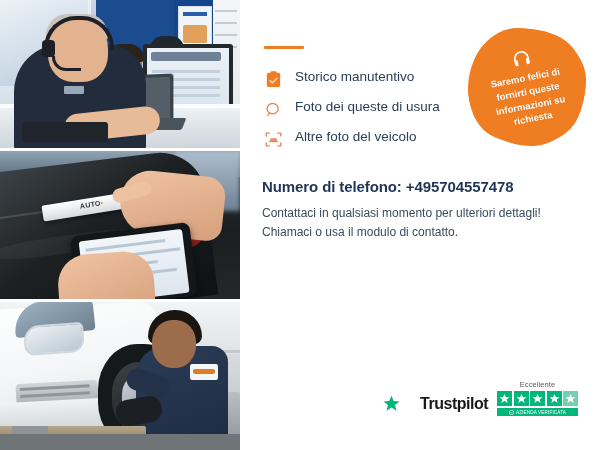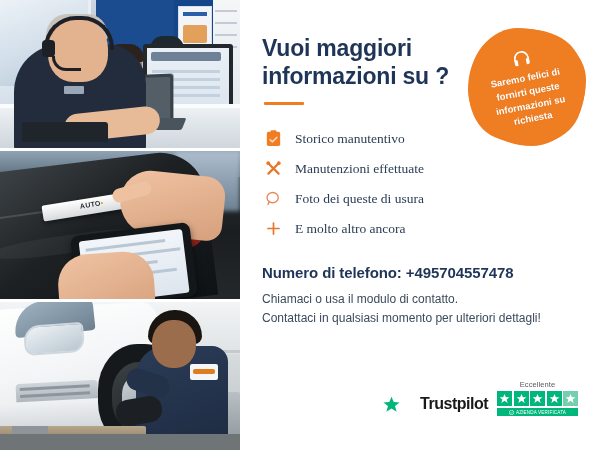--- a/index.html
+++ b/index.html
@@ -417,24 +417,23 @@
   }
 
   
   .features {
     margin-top: 20px;
     list-style: none;
     padding: 0;
   }
   .feature {
     display: flex;
-    align-items: center;
+    align-items: flex-start;
     height: 27px;
     margin-bottom: 3px;
-    font-family: Liberation Serif, serif;
   }
   .feature .ic {
     width: 22px;
     min-width: 22px;
     height: 20px;
     display: flex;
     align-items: center;
     justify-content: center;
     margin-right: 11px;
   }
@@ -462,21 +461,21 @@
   .trust {
     position: absolute;
     right: 22px;
     bottom: 34px;
     display: flex;
     align-items: flex-end;
     gap: 9px;
   }
   .tp-logo {
     display: flex;
-    align-items: flex-end;
+    align-items: flex-start;
     gap: 20px;
     padding-bottom: 3px;
   }
   .tp-name {
     color: #191919;
     font-size: 16px;
     font-weight: bold;
     letter-spacing: -0.5px;
   }
   .tp-right { display:flex; flex-direction:column; align-items:center; }
@@ -617,21 +616,20 @@
       <div class="arm2"></div>
       <div class="glove"></div>
       <div class="lift"></div>
       <div class="liftpost"></div>
       <div class="floor"></div>
     </div>
   </div>
 
   <div class="panel">
 
-    <h1 class="headline">Vuoi maggiori informazioni su ?</h1>
     <div class="rule"></div>
 
     <div class="badge">
       <div class="blob"></div>
       <div class="blob2"></div>
       <div class="blob3"></div>
       <div class="inner">
         <svg class="headset-ic" viewBox="0 0 24 24" fill="none" stroke="#ffffff" stroke-width="2" stroke-linecap="round">
           <path d="M4 14v-2a8 8 0 0 1 16 0v2"></path>
           <path d="M4 14h2v5H5a1 1 0 0 1-1-1z"></path>
@@ -647,58 +645,51 @@
         <span class="ic">
           <svg width="15" height="17" viewBox="0 0 18 20">
             <rect x="1" y="2" width="16" height="17" rx="2" fill="#ef7d22"></rect>
             <rect x="5.5" y="0" width="7" height="4" rx="1" fill="#ef7d22"></rect>
             <path d="M5 11.5l2.6 2.6L13 8.8" stroke="#fbd5b3" stroke-width="2" fill="none" stroke-linecap="round" stroke-linejoin="round"></path>
           </svg>
         </span>
         <span class="flabel">Storico manutentivo</span>
       </li>
 
-      <li class="feature">
-        <span class="ic">
-          <svg width="17" height="17" viewBox="0 0 20 20">
-            <path d="M3.5 3.5 L16 16" stroke="#e8762a" stroke-width="2.6" stroke-linecap="round"></path>
-            <path d="M16.5 3.5 L4 16" stroke="#e8762a" stroke-width="2.6" stroke-linecap="round"></path>
-            <circle cx="3.8" cy="3.8" r="2.2" fill="#e8762a"></circle>
-            <circle cx="16.2" cy="3.8" r="2.2" fill="#e8762a"></circle>
-          </svg>
-        </span>
-        <span class="flabel">Manutenzioni effettuate</span>
-      </li>
 
       <li class="feature">
         <span class="ic">
           <svg width="17" height="17" viewBox="0 0 20 20" fill="none" stroke="#e8875a" stroke-width="1.6">
             <ellipse cx="9" cy="9" rx="6.6" ry="6"></ellipse>
             <path d="M5.2 13.6 L3.4 17" stroke-linecap="round"></path>
           </svg>
         </span>
         <span class="flabel">Foto dei queste di usura</span>
       </li>
 
-
       <li class="feature">
         <span class="ic">
-          <svg width="17" height="17" viewBox="0 0 20 20" stroke="#e8762a" stroke-width="2" stroke-linecap="round">
-            <path d="M10 3.5v13"></path>
-              <path d="M3.5 10h13"></path>
+          <svg width="17" height="17" viewBox="0 0 20 20" fill="none" stroke="#e8875a" stroke-width="1.6" stroke-linecap="round">
+            <path d="M1.5 6V2.5H5"></path>
+              <path d="M15 2.5h3.5V6"></path>
+            <path d="M18.5 14v3.5H15"></path>
+              <path d="M5 17.5H1.5V14"></path>
+            <path d="M5.5 11.6h9l-1.3-3.1H6.8z" fill="#e8875a" stroke="none"></path>
+            <rect x="4.8" y="11.2" width="10.4" height="2" rx="1" fill="#e8875a" stroke="none"></rect>
           </svg>
         </span>
-        <span class="flabel">E molto altro ancora</span>
+        <span class="flabel">Altre foto del veicolo</span>
       </li>
+
     </ul>
 
     <div class="phone-line">Numero di telefono: +495704557478</div>
     <div class="sub">
+      <div>Contattaci in qualsiasi momento per ulteriori dettagli!</div>
       <div>Chiamaci o usa il modulo di contatto.</div>
-      <div>Contattaci in qualsiasi momento per ulteriori dettagli!</div>
     </div>
 
     <div class="trust">
       <div class="tp-logo">
         <svg width="17" height="17" viewBox="0 0 20 20">
           <path d="M10 0.8l2.6 6.4 6.9.3-5.4 4.3 1.9 6.6L10 14.6 4 18.4l1.9-6.6L.5 7.5l6.9-.3z" fill="#00b67a"></path>
         </svg>
         <span class="tp-name">Trustpilot</span>
       </div>
       <div class="tp-right">

